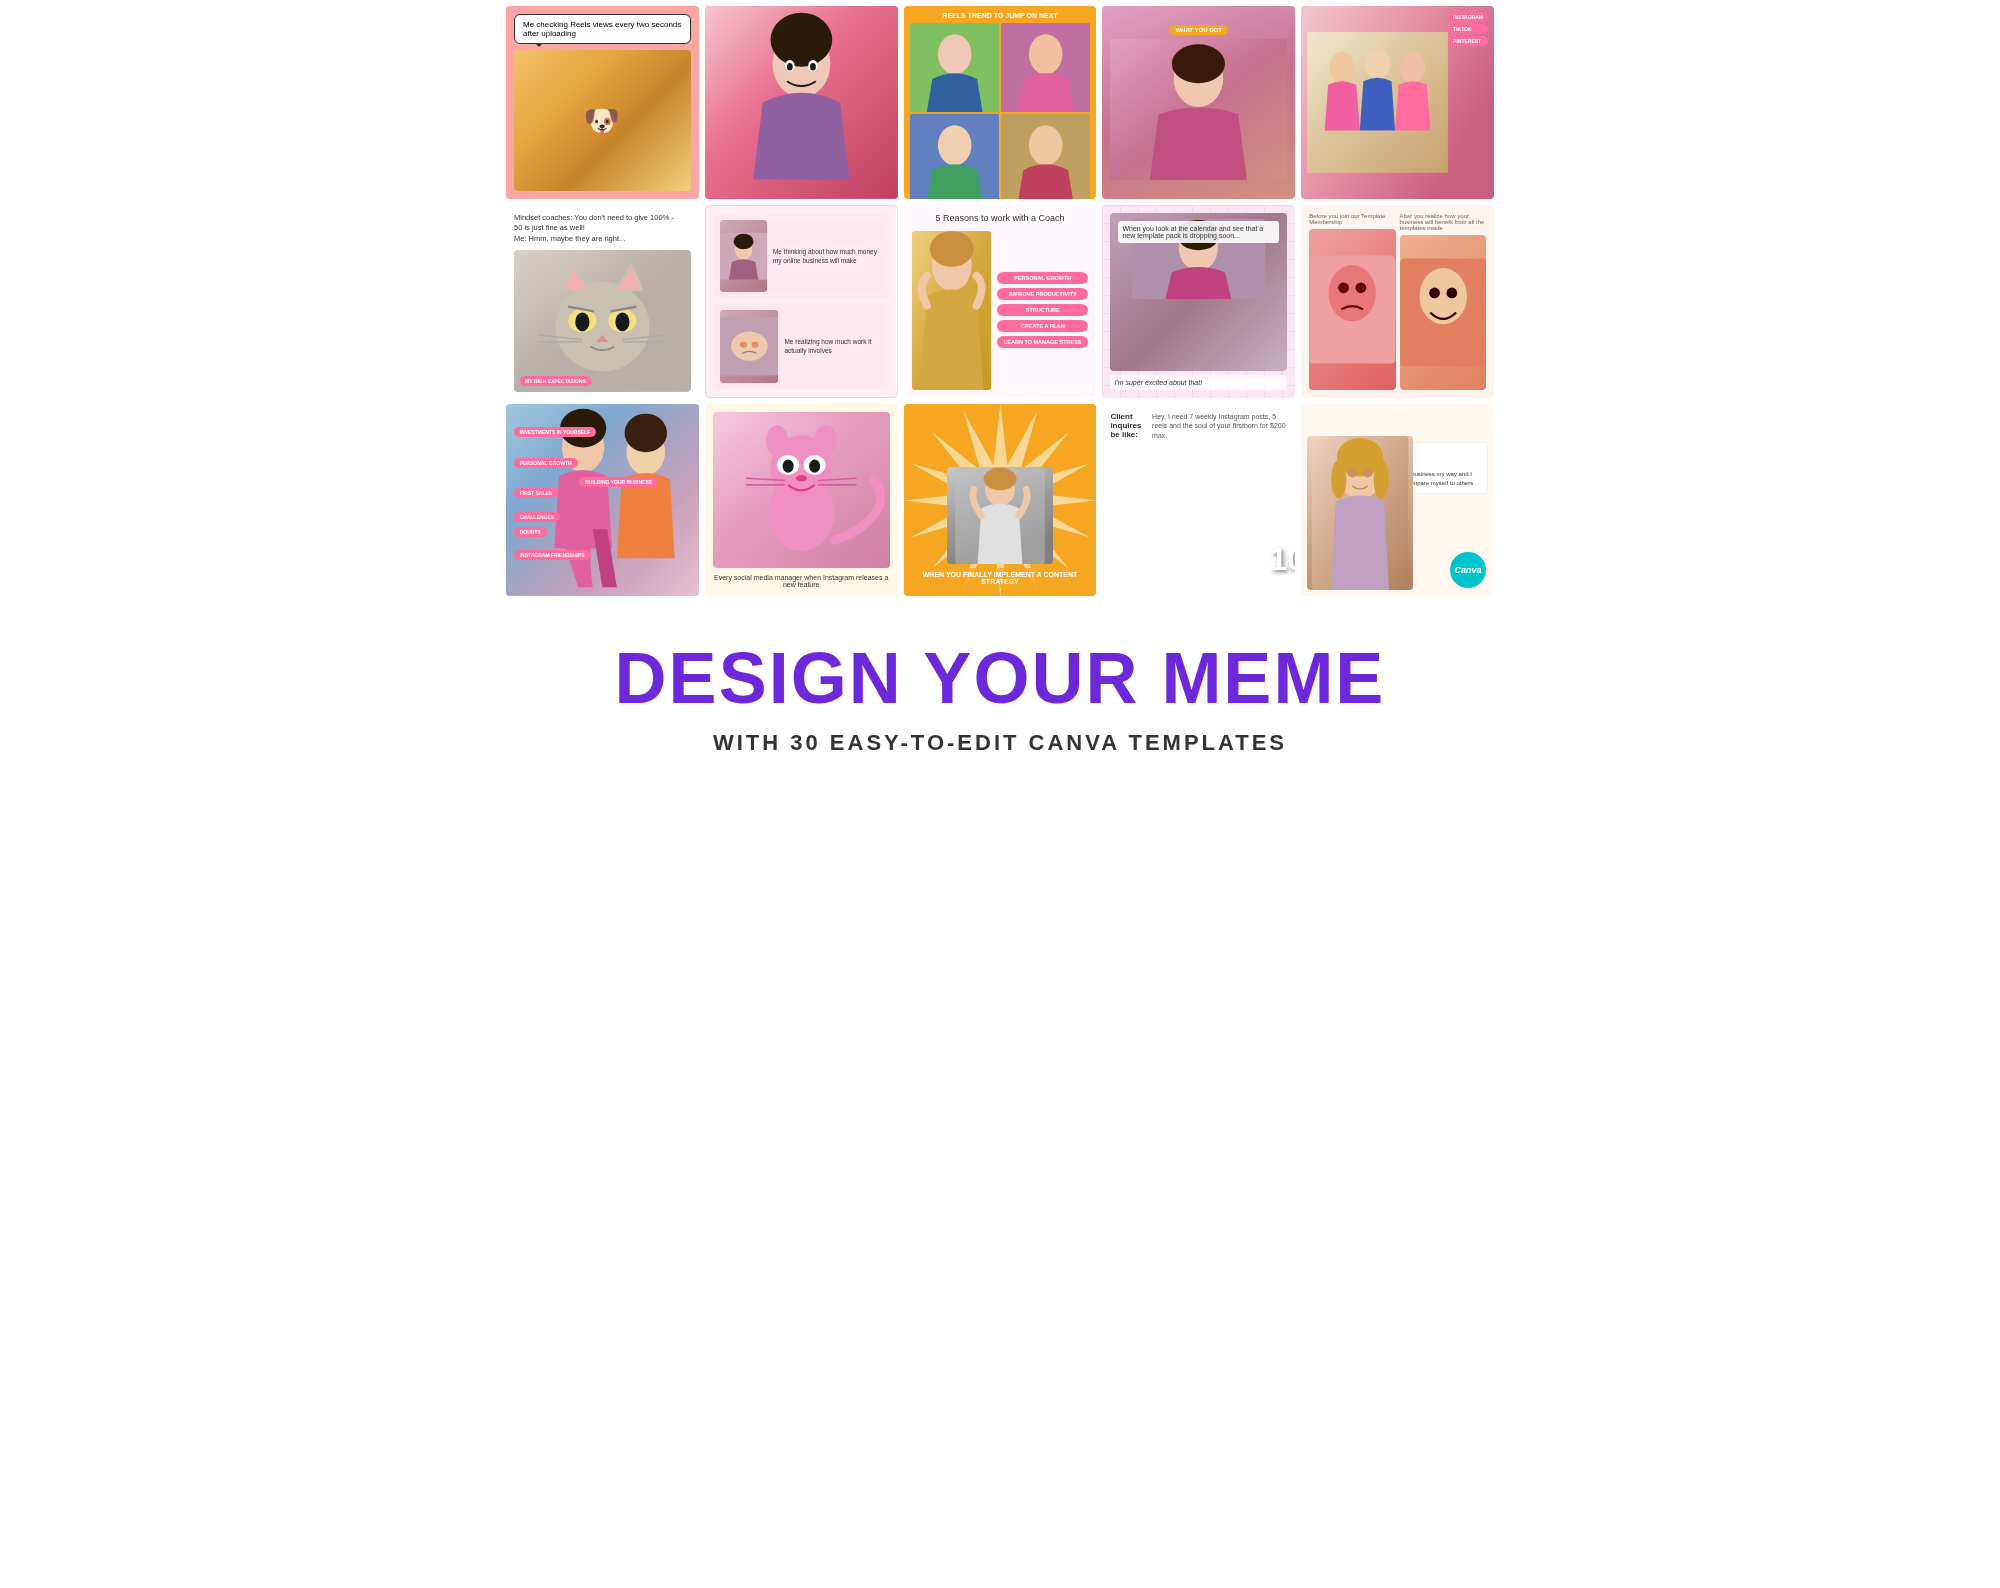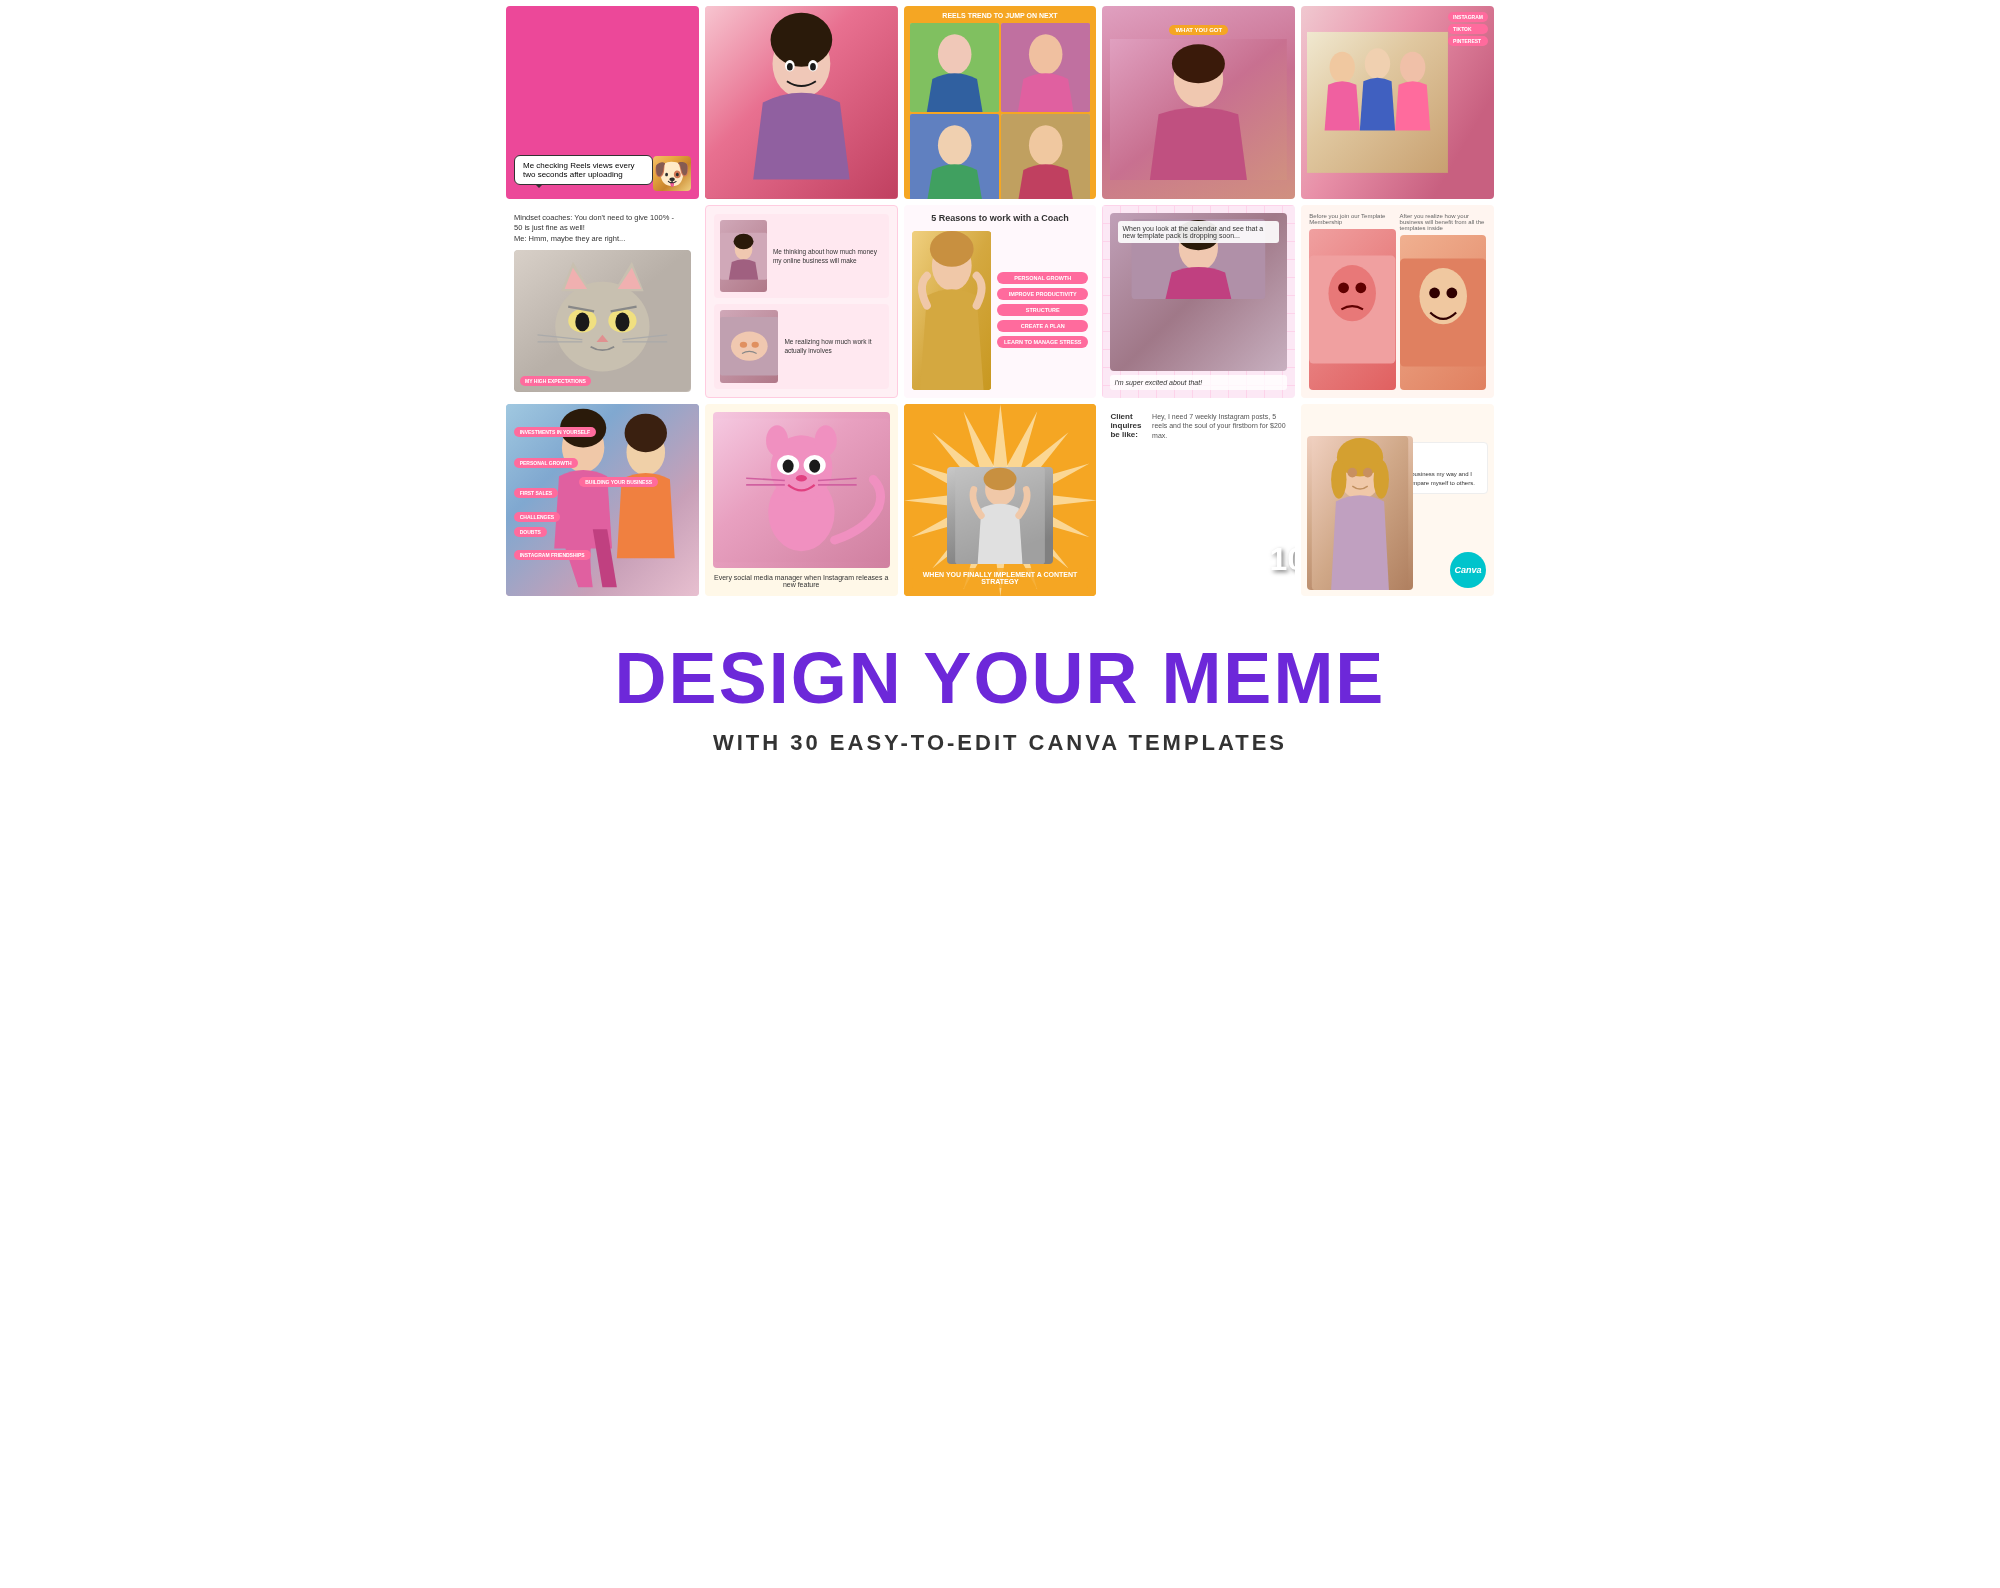--- a/index.html
+++ b/index.html
@@ -20,25 +20,24 @@
 
     .grid-item {
       position: relative;
       aspect-ratio: 1/1;
       overflow: hidden;
       border-radius: 4px;
     }
 
     
     .item-1 {
-      background: #ec4899;
-      display: flex;
-      flex-direction: row;
+      background: #fca5a5;
+      display: flex;
+      flex-direction: column;
       padding: 8px;
-      align-items: flex-end;
     }
     .item-1 .speech-bubble {
       background: white;
       border: 1.5px solid #333;
       border-radius: 6px;
       padding: 5px 8px;
       font-size: 8px;
       margin-bottom: 6px;
       position: relative;
     }
@@ -243,21 +242,21 @@
 
     .item-8 {
       background: #fff8fc;
       display: flex;
       flex-direction: column;
       align-items: center;
       padding: 8px;
     }
     .item-8 .reasons-title {
       font-size: 9px;
-      font-weight: bold;
+      font-weight: normal;
       color: #333;
       margin-bottom: 8px;
       text-align: center;
     }
     .item-8 .reasons-layout {
       display: flex;
       width: 100%;
       height: 100%;
       gap: 6px;
     }

